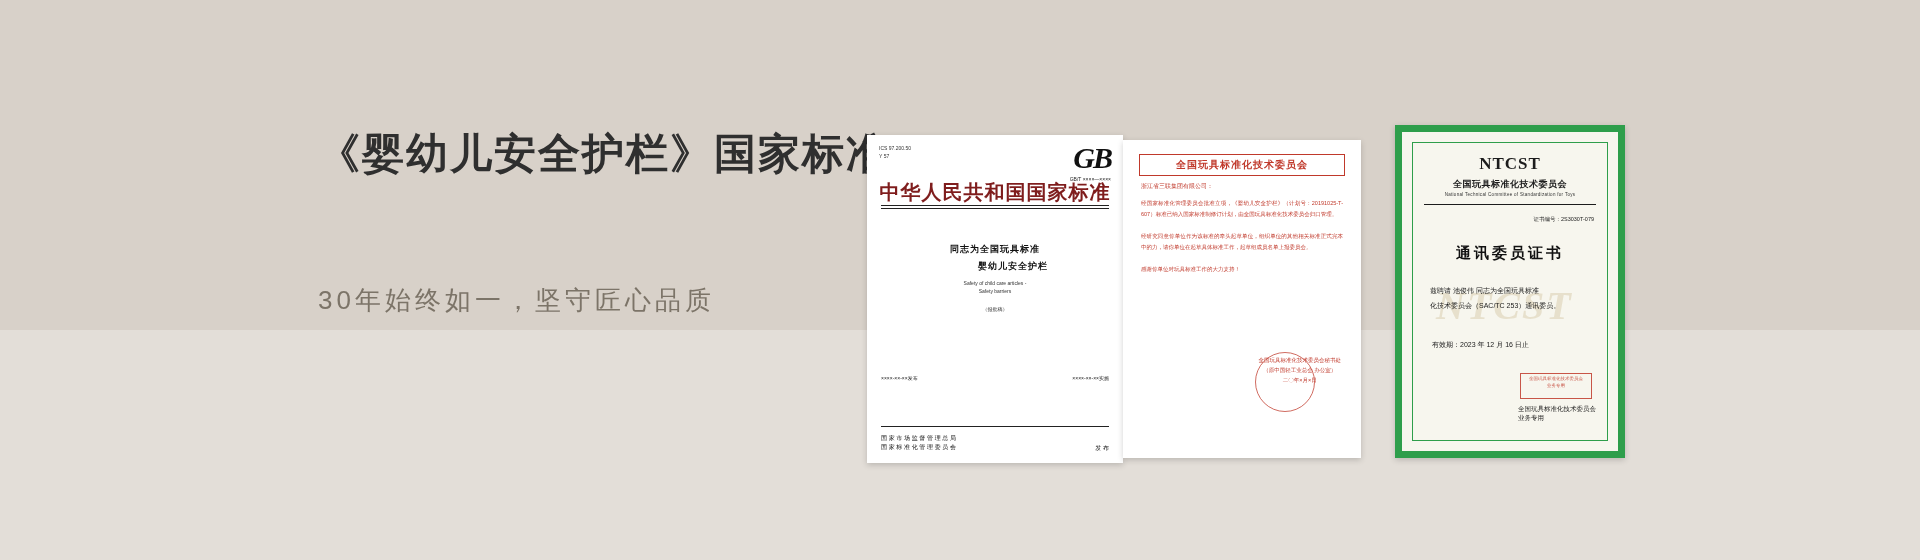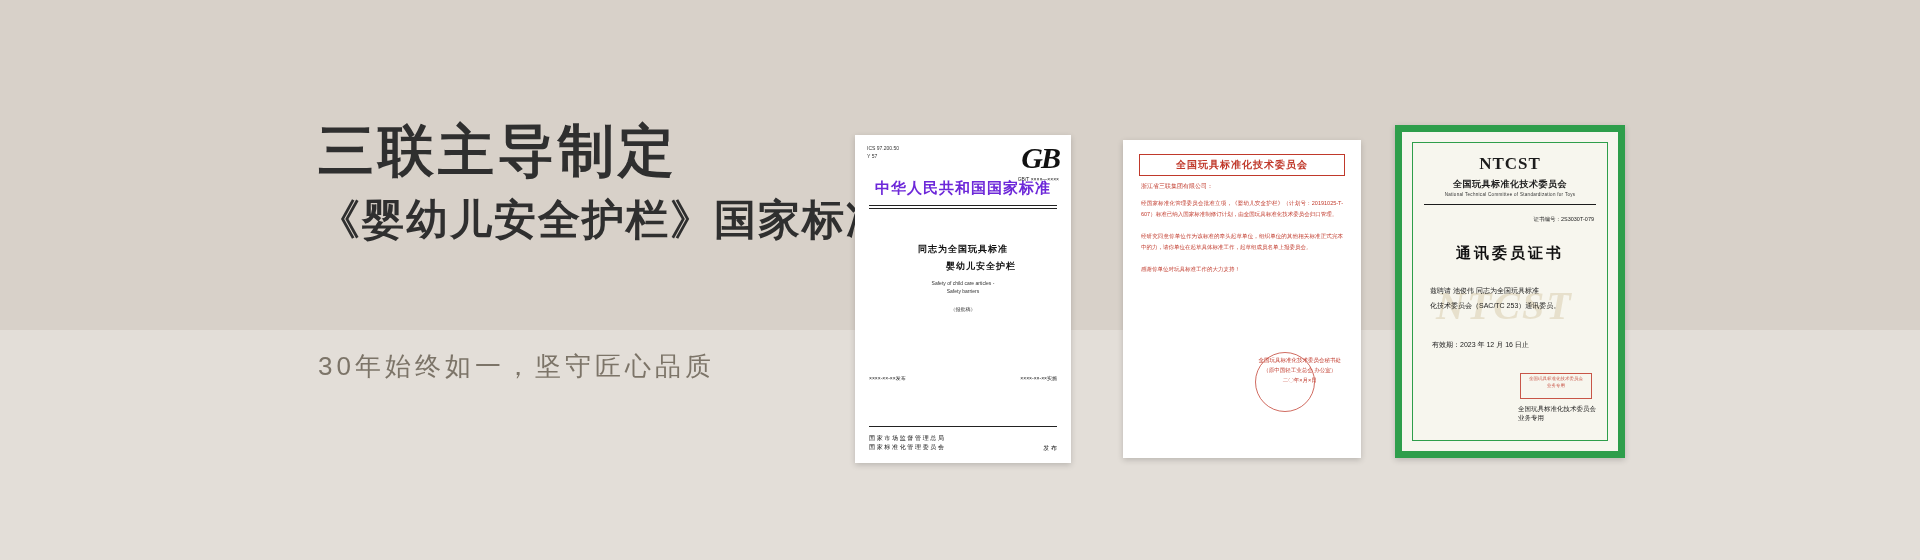--- a/index.html
+++ b/index.html
@@ -72,21 +72,21 @@
     width: 780px;
     height: 335px;
   }
   .doc {
     position: absolute;
     box-shadow: 0 2px 6px rgba(0,0,0,0.18);
     background: #fff;
     box-sizing: border-box;
     overflow: hidden;
   }
-  .doc-1 { left: 0px;   top: 10px; width: 216px; height: 328px; }
+  .doc-1 { left: 12px;   top: 10px; width: 256px; height: 328px; }
   .doc-2 { left: 268px; top: 15px; width: 238px; height: 318px; }
   .doc-3 { left: 540px; top: 0px;  width: 230px; height: 333px; background:#f7f6ef; }
 
   
   .d1-code {
     position: absolute; left: 12px; top: 10px;
     font-size: 5px; color: #333; line-height: 1.5;
   }
   .d1-gb {
     position: absolute; right: 12px; top: 8px;
@@ -102,22 +102,22 @@
     line-height: 1;
   }
   .d1-gb .gb-sub {
     font-size: 5px; color: #222; margin-top: 3px;
   }
   .d1-title {
     position: absolute; left: 0; right: 0; top: 44px;
     text-align: center;
     font-family: "Liberation Serif", serif;
     font-weight: bold;
-    font-size: 15px;
-    color: #6d28d9;
+    font-size: 20px;
+    color: #7f1d1d;
     letter-spacing: 1px;
   }
   .d1-rule {
     position: absolute; left: 14px; right: 14px; top: 70px;
     height: 1px; background: #222;
   }
   .d1-rule2 {
     position: absolute; left: 14px; right: 14px; top: 73px;
     height: 1px; background: #222;
   }
@@ -249,21 +249,20 @@
   }
 </style>
 </head>
 <body>
 
 <div class="banner">
   <div class="bg-top"></div>
   <div class="bg-bottom"></div>
 
   <div class="text-block">
-    <div class="headline-1">三联主导制定</div>
     <div class="headline-2">《婴幼儿安全护栏》国家标准</div>
     <div class="subline">30年始终如一，坚守匠心品质</div>
   </div>
 
   <div class="docs">
 
     <div class="doc doc-1">
       <div class="d1-code" style="white-space:pre-line">ICS 97.200.50
 Y 57</div>
       <div class="d1-gb">

